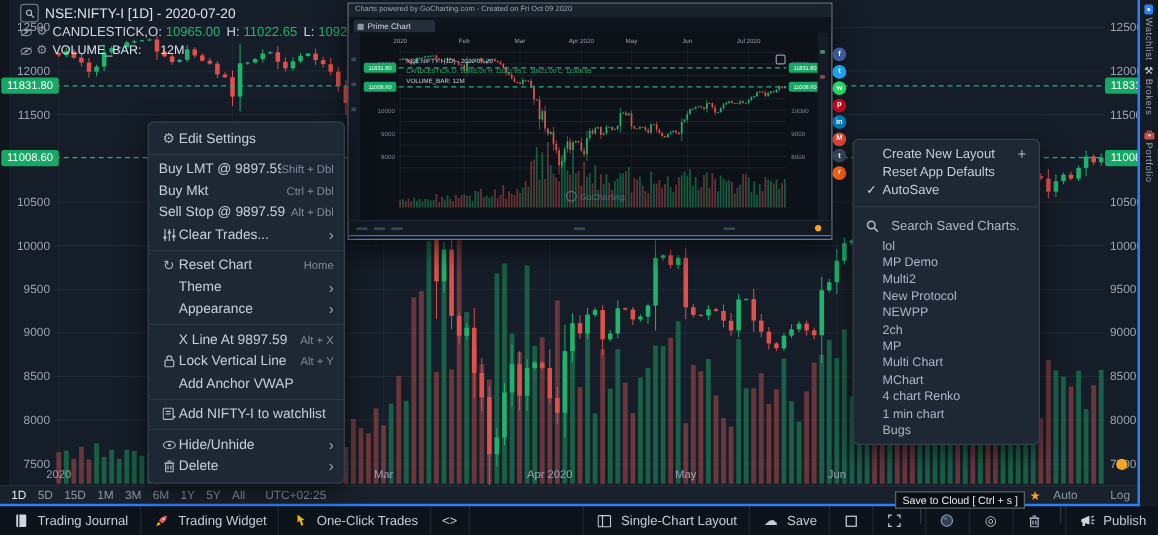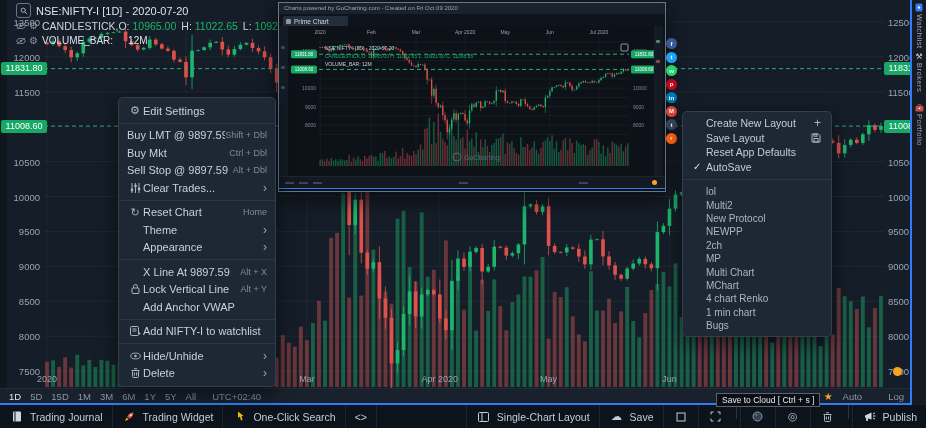--- a/index.html
+++ b/index.html
@@ -1237,41 +1237,40 @@
 
   <div id="layout-menu" class="menu">
     <div id="lm-top">
         <div class="lm-item">
           <span class="lm-chk"></span>
           <span class="lm-lb">Create New Layout</span>
           <span class="lm-ric" style="font-size: 12px; color: rgb(170, 180, 194);">+</span>
         </div>
         <div class="lm-item">
           <span class="lm-chk"></span>
-          <span class="lm-lb">Save Layout</span>
-          <span class="lm-ric">
-            <svg class="icon-svg" width="10" height="10" viewBox="0 0 10 10">
-              <path d="M1 1 h6.5 L9 2.5 V9 H1 Z" fill="none" stroke="#aab4c2"></path>
-              <rect x="3" y="5.5" width="4" height="3.5" fill="none" stroke="#aab4c2"></rect>
-              <rect x="3" y="1" width="3" height="2.2" fill="none" stroke="#aab4c2"></rect>
-            </svg>
-          </span>
-        </div>
-        <div class="lm-item">
-          <span class="lm-chk"></span>
           <span class="lm-lb">Reset App Defaults</span>
         </div>
         <div class="lm-item">
           <span class="lm-chk">✓</span>
           <span class="lm-lb">AutoSave</span>
         </div>
       </div>
     <div class="lm-sep"></div>
+    <div id="lm-search">
+      <span>
+        <svg class="icon-svg" width="10" height="10" viewBox="0 0 10 10">
+            <circle cx="4" cy="4" r="3" fill="none" stroke="#aeb9c9" stroke-width="1.2"></circle>
+            <line x1="6.3" y1="6.3" x2="9.3" y2="9.3" stroke="#aeb9c9" stroke-width="1.2"></line>
+          </svg>
+      </span>
+      <input type="text" placeholder="Search Saved Charts." style="">
+    </div>
     <div id="lm-list">
         <div class="lm-chart">lol</div>
+        <div class="lm-chart">MP Demo</div>
         <div class="lm-chart">Multi2</div>
         <div class="lm-chart">New Protocol</div>
         <div class="lm-chart">NEWPP</div>
         <div class="lm-chart">2ch</div>
         <div class="lm-chart">MP</div>
         <div class="lm-chart">Multi Chart</div>
         <div class="lm-chart">MChart</div>
         <div class="lm-chart">4 chart Renko</div>
         <div class="lm-chart">1 min chart</div>
         <div class="lm-chart">Bugs</div>
@@ -1312,21 +1311,21 @@
         <span class="tf active">1D</span>
         <span class="tf">5D</span>
         <span class="tf">15D</span>
         <span class="tf">1M</span>
         <span class="tf">3M</span>
         <span class="tf">6M</span>
         <span class="tf">1Y</span>
         <span class="tf">5Y</span>
         <span class="tf">All</span>
       </div>
-    <span id="tf-tz">UTC+02:40</span>
+    <span id="tf-tz">UTC+02:25</span>
     <div id="tf-right">
       <span id="tf-grid">▦</span>
       <span id="tf-star">★</span>
       <span id="tf-right-labels" style="display:flex;gap:26px;">
           <span class="tf-rl">Auto</span>
           <span class="tf-rl">Log</span>
         </span>
     </div>
   </div>
 
@@ -1350,21 +1349,21 @@
             </svg>
           </span>
           <span>Trading Widget</span>
         </div>
         <div class="bb-btn">
           <span class="cm-ic bb-ic">
             <svg class="icon-svg" width="10" height="11" viewBox="0 0 10 11">
               <path d="M3 0.5 L3 7 L4.8 5.6 L6 9.5 L7.6 8.9 L6.4 5.2 L8.6 5 Z" fill="#f0b90b"></path>
             </svg>
           </span>
-          <span>One-Click Search</span>
+          <span>One-Click Trades</span>
         </div>
         <div class="bb-btn">
           <span>&lt;&gt;</span>
         </div>
       </div>
     <div class="bb-group right" id="bb-right">
         <div class="bb-btn">
           <span class="cm-ic bb-ic">
             <svg class="icon-svg" width="11" height="10" viewBox="0 0 11 10">
               <rect x="0.5" y="0.5" width="10" height="9" rx="1" fill="none" stroke="#c3ccd9"></rect>

